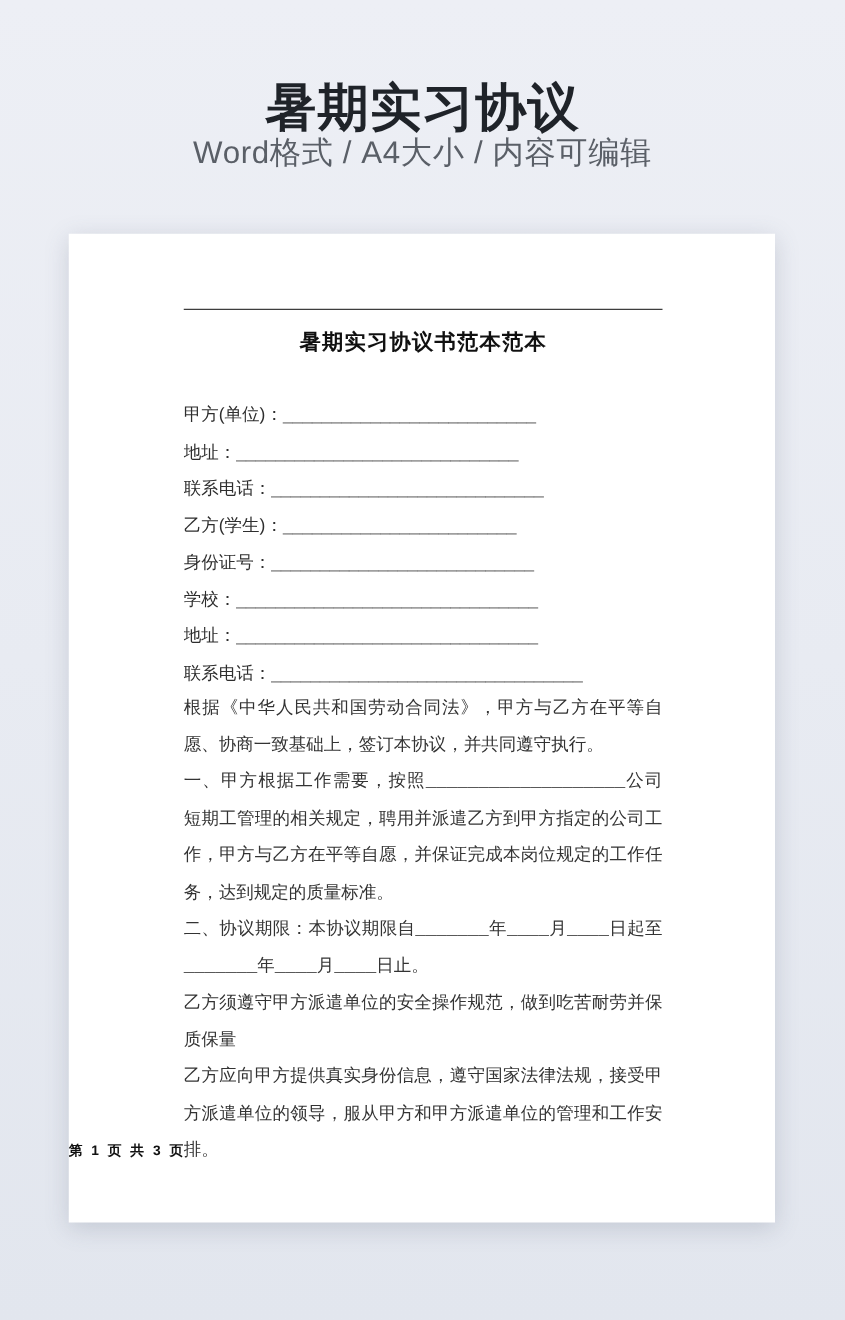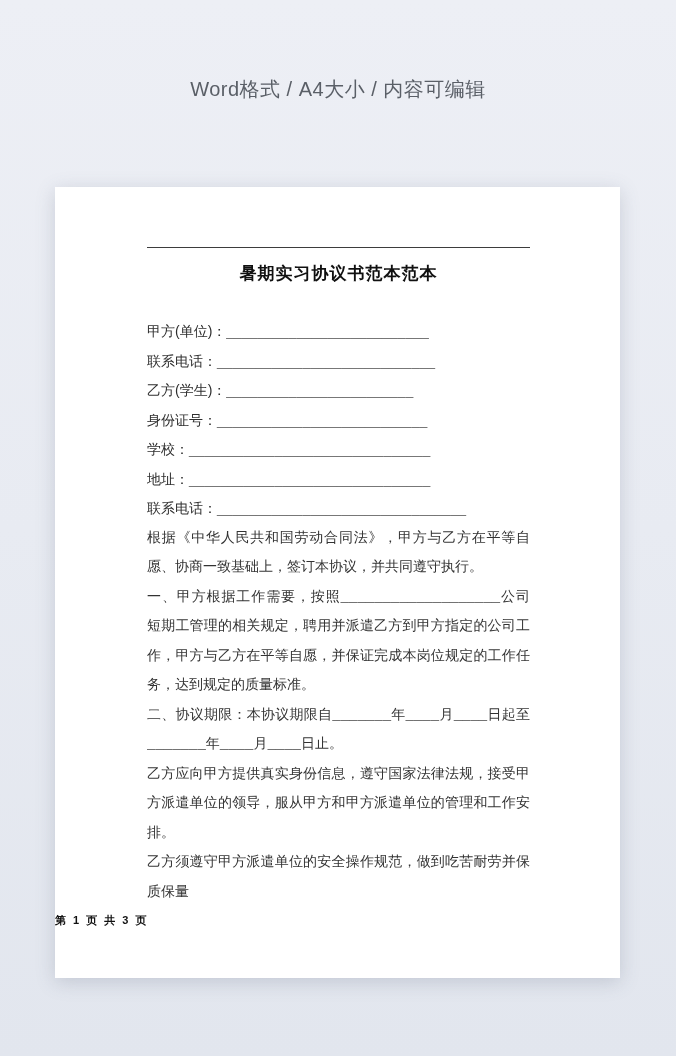--- a/index.html
+++ b/index.html
@@ -20,22 +20,22 @@
   }
   .banner-title {
     margin: 0;
     font-size: 41px;
     line-height: 44px;
     font-weight: bold;
     color: #1f2329;
     letter-spacing: 1px;
   }
   .banner-subtitle {
-    margin-top: 11px;
-    font-size: 20px;
+    margin-top: 0;
+    font-size: 25px;
     line-height: 28px;
     color: #5a5f67;
     letter-spacing: 0.5px;
   }
   .doc-page {
     position: absolute;
     left: 55px;
     top: 187px;
     width: 565px;
     height: 791px;
@@ -89,37 +89,39 @@
     font-size: 11px;
     font-weight: bold;
     color: #111111;
     letter-spacing: 2px;
   }
 </style>
 </head>
 <body>
 
 <div class="banner">
+  <h1 class="banner-title">暑期实习协议</h1>
   <div class="banner-subtitle">Word格式 / A4大小 / 内容可编辑</div>
 </div>
 
 <div class="doc-page">
   <div class="doc-rule"></div>
   <h2 class="doc-title">暑期实习协议书范本范本</h2>
 
   <div class="doc-body">
     <div class="field-line"><span class="field-label">甲方(单位)：</span><span class="field-blank">__________________________</span></div>
+    <div class="field-line"><span class="field-label">地址：</span><span class="field-blank">_____________________________</span></div>
     <div class="field-line"><span class="field-label">联系电话：</span><span class="field-blank">____________________________</span></div>
     <div class="field-line"><span class="field-label">乙方(学生)：</span><span class="field-blank">________________________</span></div>
     <div class="field-line"><span class="field-label">身份证号：</span><span class="field-blank">___________________________</span></div>
     <div class="field-line"><span class="field-label">学校：</span><span class="field-blank">_______________________________</span></div>
     <div class="field-line"><span class="field-label">地址：</span><span class="field-blank">_______________________________</span></div>
     <div class="field-line"><span class="field-label">联系电话：</span><span class="field-blank">________________________________</span></div>
 
     <p class="doc-par">根据《中华人民共和国劳动合同法》，甲方与乙方在平等自愿、协商一致基础上，签订本协议，并共同遵守执行。</p>
     <p class="doc-par">一、甲方根据工作需要，按照___________________公司短期工管理的相关规定，聘用并派遣乙方到甲方指定的公司工作，甲方与乙方在平等自愿，并保证完成本岗位规定的工作任务，达到规定的质量标准。</p>
     <p class="doc-par">二、协议期限：本协议期限自_______年____月____日起至_______年____月____日止。</p>
+    <p class="doc-par">乙方须遵守甲方派遣单位的安全操作规范，做到吃苦耐劳并保质保量</p>
     <p class="doc-par">乙方应向甲方提供真实身份信息，遵守国家法律法规，接受甲方派遣单位的领导，服从甲方和甲方派遣单位的管理和工作安排。</p>
-    <p class="doc-par">乙方须遵守甲方派遣单位的安全操作规范，做到吃苦耐劳并保质保量</p>
   </div>
 
   <div class="doc-footer">第 1 页 共 3 页</div>
 </div>
 
 </body></html>

